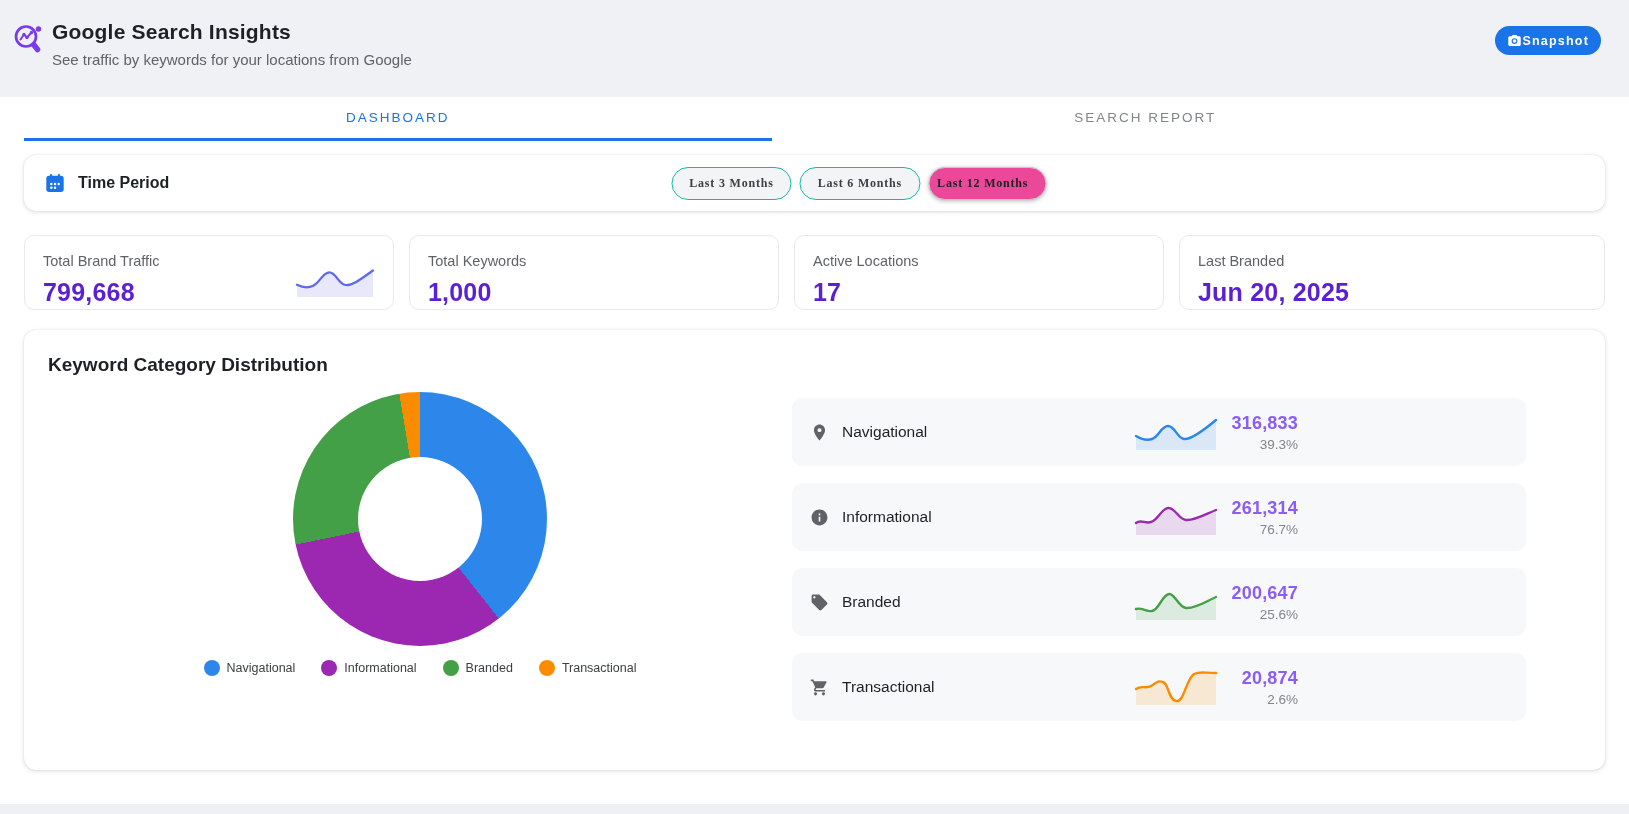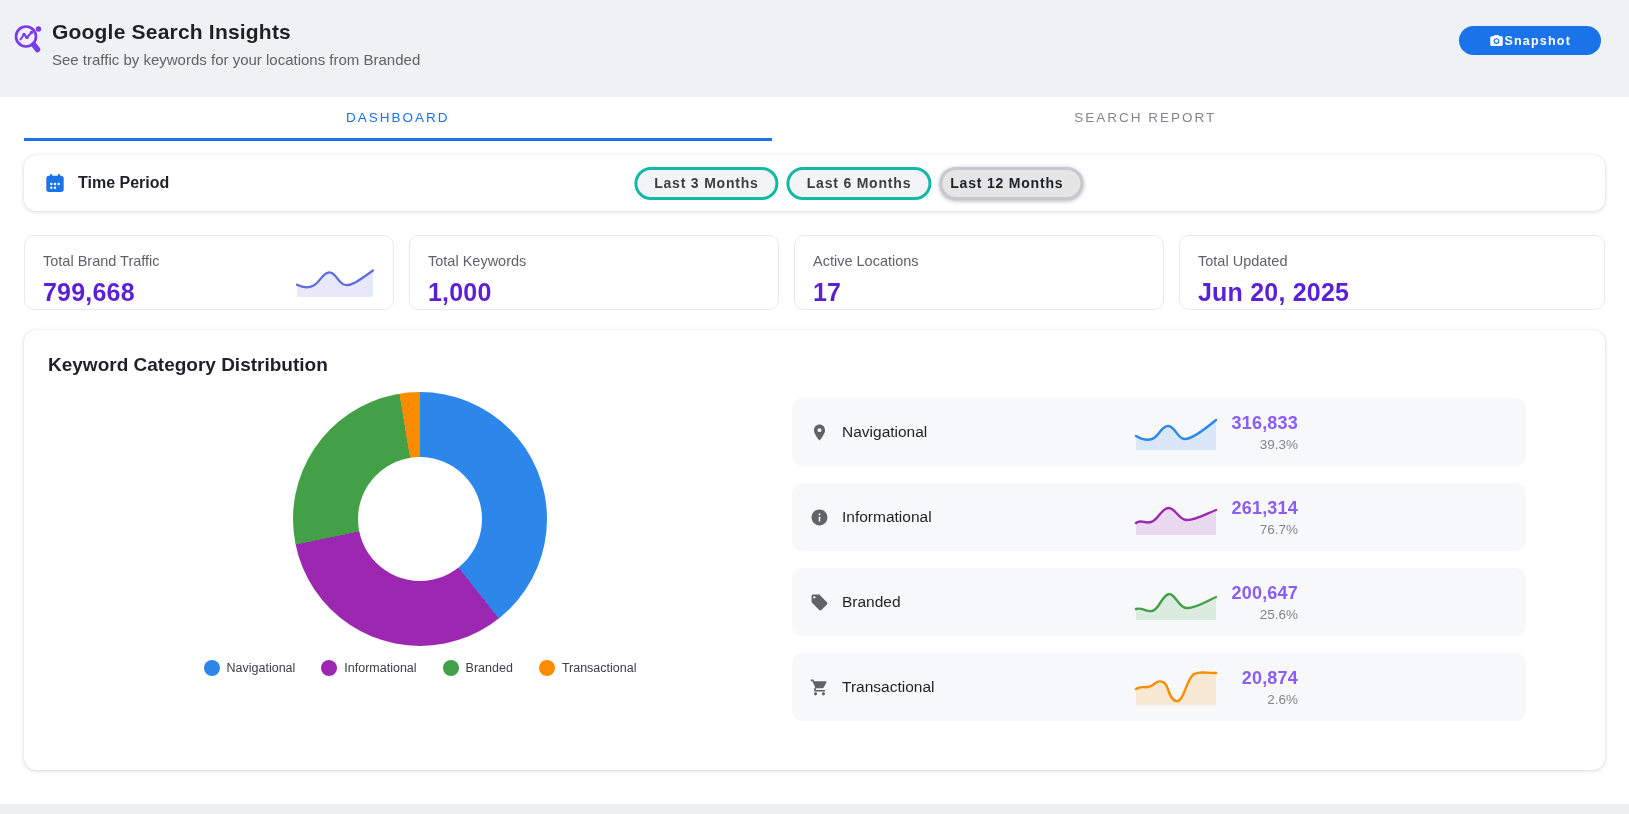--- a/index.html
+++ b/index.html
@@ -5,42 +5,42 @@
   * { margin:0; padding:0; box-sizing:border-box; }
   html,body { width:1629px; height:814px; overflow:hidden; background:#fff;
     font-family:"Liberation Sans", sans-serif; color:#1f2328; }
 
   
   .header { height:97px; background:#eff1f4; display:flex; align-items:flex-start; padding:20px 28px 0 10px; position:relative; }
   .logo { width:40px; height:40px; margin:2px 2px 0 0; flex:0 0 auto; }
   .header-text h1 { font-size:21px; font-weight:700; color:#1d2025; letter-spacing:.2px; }
   .header-text p  { font-size:15px; color:#5f6368; margin-top:7px; }
   .snapshot { position:absolute; right:28px; top:26px; height:29px; display:flex; align-items:center; gap:0;
-    background:#1a73e8; color:#fff; border:none; border-radius:15px; padding:0 30px;
+    background:#1a73e8; color:#fff; border:none; border-radius:15px; padding:0 12px;
     font-family:inherit; font-size:12.5px; font-weight:600; letter-spacing:1.2px; cursor:pointer; }
   .snapshot svg { width:15px; height:15px; display:block; }
 
   
   .tabbar { display:flex; height:44px; padding:0 110px 0 24px; background:#fff; }
   .tab { flex:1; display:flex; align-items:center; justify-content:center;
     font-size:13.5px; font-weight:500; letter-spacing:2px; color:#80868b;
     border-bottom:3px solid transparent; cursor:pointer; }
   .tab.active { color:#1a73e8; border-bottom-color:#1a73e8; }
 
   
   .time-card { margin:14px 24px 0; height:56px; background:#fff; border-radius:12px;
     box-shadow:0 1px 4px rgba(60,64,67,.18), 0 0 1px rgba(60,64,67,.2);
     display:flex; align-items:center; padding:0 20px; position:relative; }
   .time-left { display:flex; align-items:center; gap:12px; }
   .time-left svg { width:22px; height:22px; }
   .time-label { font-size:16px; font-weight:700; color:#1d2025; }
   .time-btns { position:absolute; left:52.8%; transform:translateX(-50%); display:flex; gap:8px; }
-  .tp-btn { height:33px; padding:0 17px; border-radius:17px; background:#f3f4f6; border:3px solid #14b8a6;
-    font-family:Liberation Sans, sans-serif; font-size:14px; font-weight:600; letter-spacing:.8px; color:#3c4043; cursor:pointer; }
-  .tp-btn.selected { background:#e5e5e5; border-color:#c5c8cd; color:#1d2025; font-weight:700;
+  .tp-btn { height:33px; padding:0 17px; border-radius:17px; background:#f3f4f6; border:1px solid #14b8a6;
+    font-family:Liberation Serif, serif; font-size:12px; font-weight:600; letter-spacing:.8px; color:#3c4043; cursor:pointer; }
+  .tp-btn.selected { background:#ec4899; border-color:#c5c8cd; color:#1d2025; font-weight:700;
     box-shadow:0 1px 4px rgba(0,0,0,.3);padding-left:8px; }
 
   
   .stats { margin:24px 24px 0; display:grid; grid-template-columns:370px 370px 370px 1fr; gap:15px; }
   .stat-card { height:75px; background:#fff; border:1px solid #e7e9ec; border-radius:10px;
     padding:17px 18px 0; position:relative; }
   .stat-label { font-size:14.5px; color:#5f6368; }
   .stat-value { font-size:25px; font-weight:700; color:#5b1fd6; margin-top:9px; letter-spacing:.2px; }
   .stat-spark { position:absolute; right:16px; bottom:10px; width:84px; height:38px; }
 
@@ -85,21 +85,21 @@
       <path d="M10.5,17.5 L14,12.5 L17,15.5 L21.5,10.5" fill="none" stroke="#7a3bec" stroke-width="2" stroke-linecap="round" stroke-linejoin="round"></path>
       <circle cx="14" cy="12.5" r="1.7" fill="#7a3bec"></circle>
       <circle cx="17" cy="15.5" r="1.7" fill="#7a3bec"></circle>
       <circle cx="21.5" cy="10.5" r="1.7" fill="#7a3bec"></circle>
       <line x1="24" y1="23" x2="27.5" y2="27.5" stroke="#7a3bec" stroke-width="5.5" stroke-linecap="round"></line>
       <circle cx="28.5" cy="7" r="2.7" fill="#7a3bec"></circle>
     </svg>
   </div>
   <div class="header-text">
     <h1>Google Search Insights</h1>
-    <p>See traffic by keywords for your locations from Branded</p>
+    <p>See traffic by keywords for your locations from Google</p>
   </div>
   <button class="snapshot">
     <svg viewBox="0 0 24 24">
       <path fill="#ffffff" d="M9.1 3.2 7.4 5.1H4.4C3.1 5.1 2 6.2 2 7.5v10.9c0 1.3 1.1 2.4 2.4 2.4h15.2c1.3 0 2.4-1.1 2.4-2.4V7.5c0-1.3-1.1-2.4-2.4-2.4h-3L14.9 3.2H9.1z"></path>
       <circle cx="12" cy="12.9" r="4.6" fill="#1a73e8"></circle>
       <circle cx="12" cy="12.9" r="2.8" fill="#ffffff"></circle>
     </svg>
     <span>Snapshot</span>
   </button>
 </div>
@@ -145,21 +145,21 @@
   </div>
   <div class="stat-card">
     <div class="stat-label">Total Keywords</div>
     <div class="stat-value">1,000</div>
   </div>
   <div class="stat-card">
     <div class="stat-label">Active Locations</div>
     <div class="stat-value">17</div>
   </div>
   <div class="stat-card">
-    <div class="stat-label">Total Updated</div>
+    <div class="stat-label">Last Branded</div>
     <div class="stat-value">Jun 20, 2025</div>
   </div>
 </div>
 
 <div class="dist-card">
   <div class="dist-title">Keyword Category Distribution</div>
   <div class="dist-body">
 
     <div class="donut-wrap">
       <div class="donut" style="background: conic-gradient(rgb(45, 135, 234) 0%, rgb(45, 135, 234) 39.3393%, rgb(156, 39, 176) 39.3393%, rgb(156, 39, 176) 71.7718%, rgb(67, 160, 71) 71.7718%, rgb(67, 160, 71) 97.3974%, rgb(251, 140, 0) 97.3974%, rgb(251, 140, 0) 100%);"></div>

